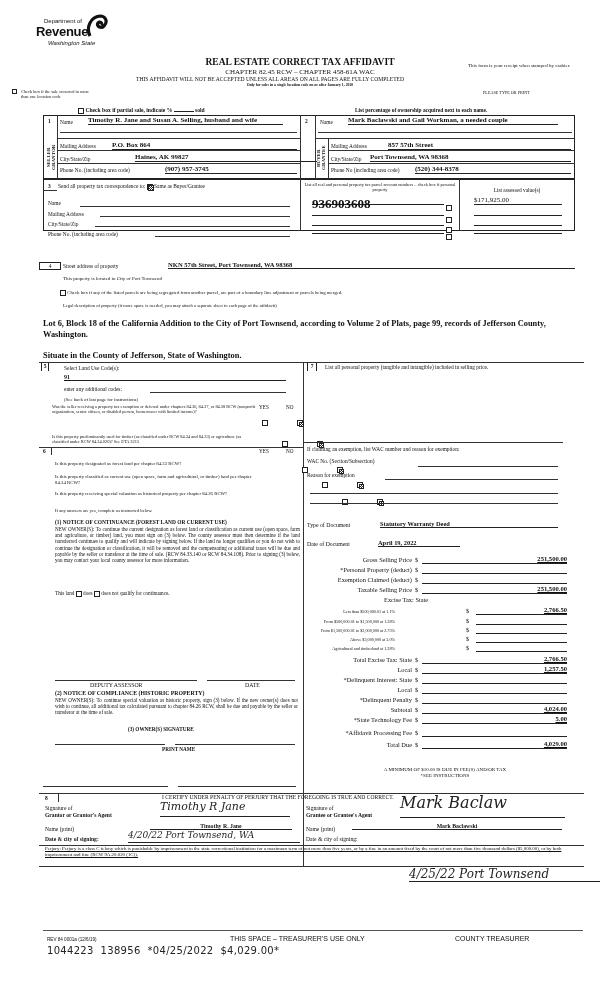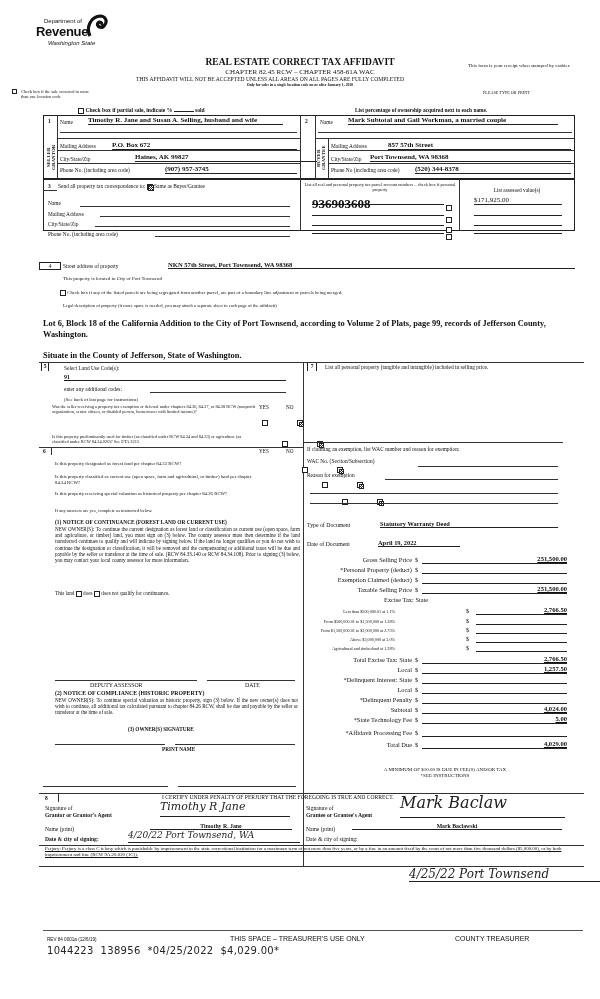--- a/index.html
+++ b/index.html
@@ -68,36 +68,36 @@
 
 
 <div class="vline" style="left:57px; top:115px; height:64px;"></div>
 <div class="secnum" style="left:48px; top:118px;">1</div>
 <div class="vert" style="left:46px; top:140px; width:9px; height:34px;">SELLER GRANTOR</div>
 <div class="hline" style="left:57px; width:243px; top:138px;"></div>
 <div class="lbl abs" style="left:60px; top:119px;">Name</div>
 <div class="val abs" style="left:88px; top:116px; width:195px;">Timothy R. Jane and Susan A. Selling, husband and wife</div>
 <div class="hline" style="left:60px; width:237px; top:132px;"></div>
 <div class="lbl abs" style="left:60px; top:143px;">Mailing Address</div>
-<div class="val abs" style="left:112px; top:141px; width:185px;">P.O. Box 672</div>
+<div class="val abs" style="left:112px; top:141px; width:185px;">P.O. Box 864</div>
 <div class="hline" style="left:57px; width:243px; top:150px;"></div>
 <div class="lbl abs" style="left:60px; top:156px;">City/State/Zip</div>
 <div class="val abs" style="left:115px; top:153px; width:182px;margin-left:20px;">Haines, AK 99827</div>
 <div class="hline" style="left:57px; width:243px; top:163px;"></div>
 <div class="lbl abs" style="left:60px; top:167px;">Phone No. (including area code)</div>
 <div class="val abs" style="left:165px; top:165px; width:132px;">(907) 957-3745</div>
 
 
 <div class="vline" style="left:315px; top:115px; height:64px;"></div>
 <div class="vline" style="left:328px; top:138px; height:41px;"></div>
 <div class="secnum" style="left:305px; top:118px;">2</div>
 <div class="vert" style="left:316px; top:140px; width:11px; height:36px;">BUYER GRANTEE</div>
 <div class="hline" style="left:315px; width:260px; top:138px;"></div>
 <div class="lbl abs" style="left:320px; top:119px;">Name</div>
-<div class="val abs" style="left:348px; top:116px; width:210px;">Mark Subtotal and Gail Workman, a married couple</div>
+<div class="val abs" style="left:348px; top:116px; width:210px;">Mark Baclawski and Gail Workman, a needed couple</div>
 <div class="hline" style="left:318px; width:254px; top:132px;"></div>
 <div class="lbl abs" style="left:331px; top:143px;">Mailing Address</div>
 <div class="val abs" style="left:388px; top:141px; width:183px;">857 57th Street</div>
 <div class="hline" style="left:328px; width:247px; top:150px;"></div>
 <div class="lbl abs" style="left:331px; top:156px;">City/State/Zip</div>
 <div class="val abs" style="left:370px; top:153px; width:201px;">Port Townsend, WA 98368</div>
 <div class="hline" style="left:328px; width:247px; top:163px;"></div>
 <div class="lbl abs" style="left:331px; top:167px;">Phone No (including area code)</div>
 <div class="val abs" style="left:415px; top:165px; width:156px;">(520) 344-8378</div>
 

